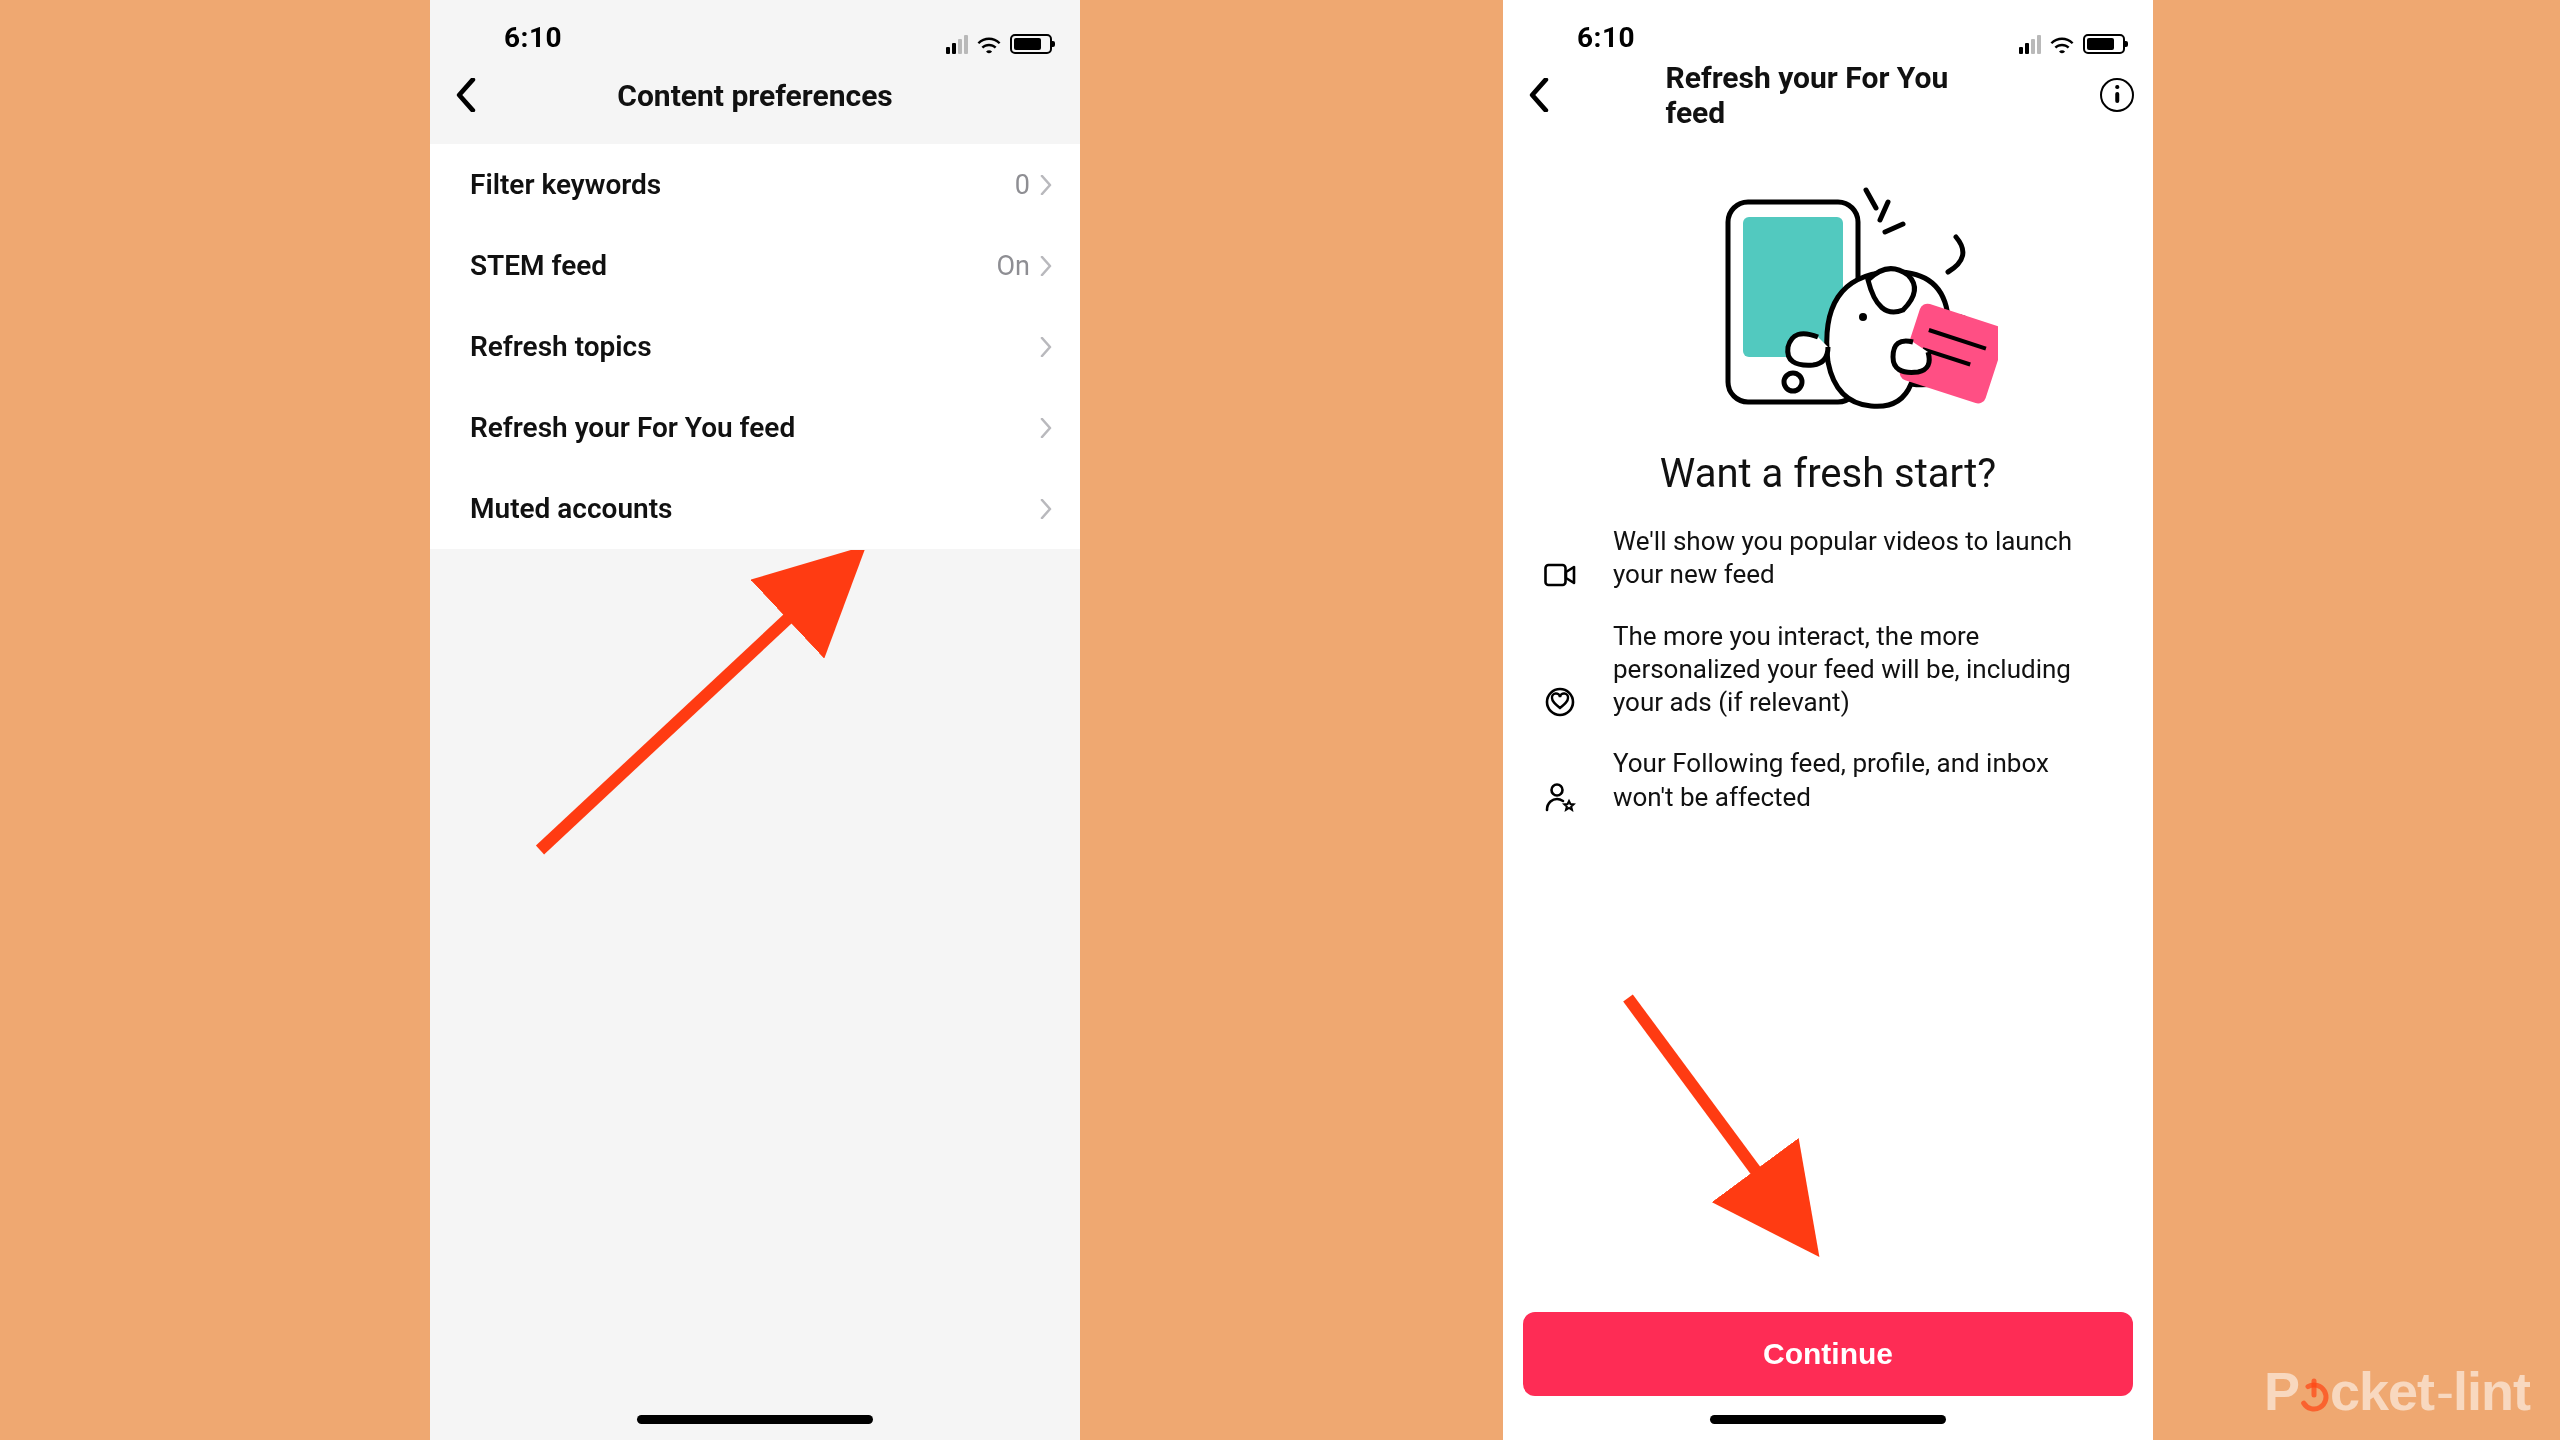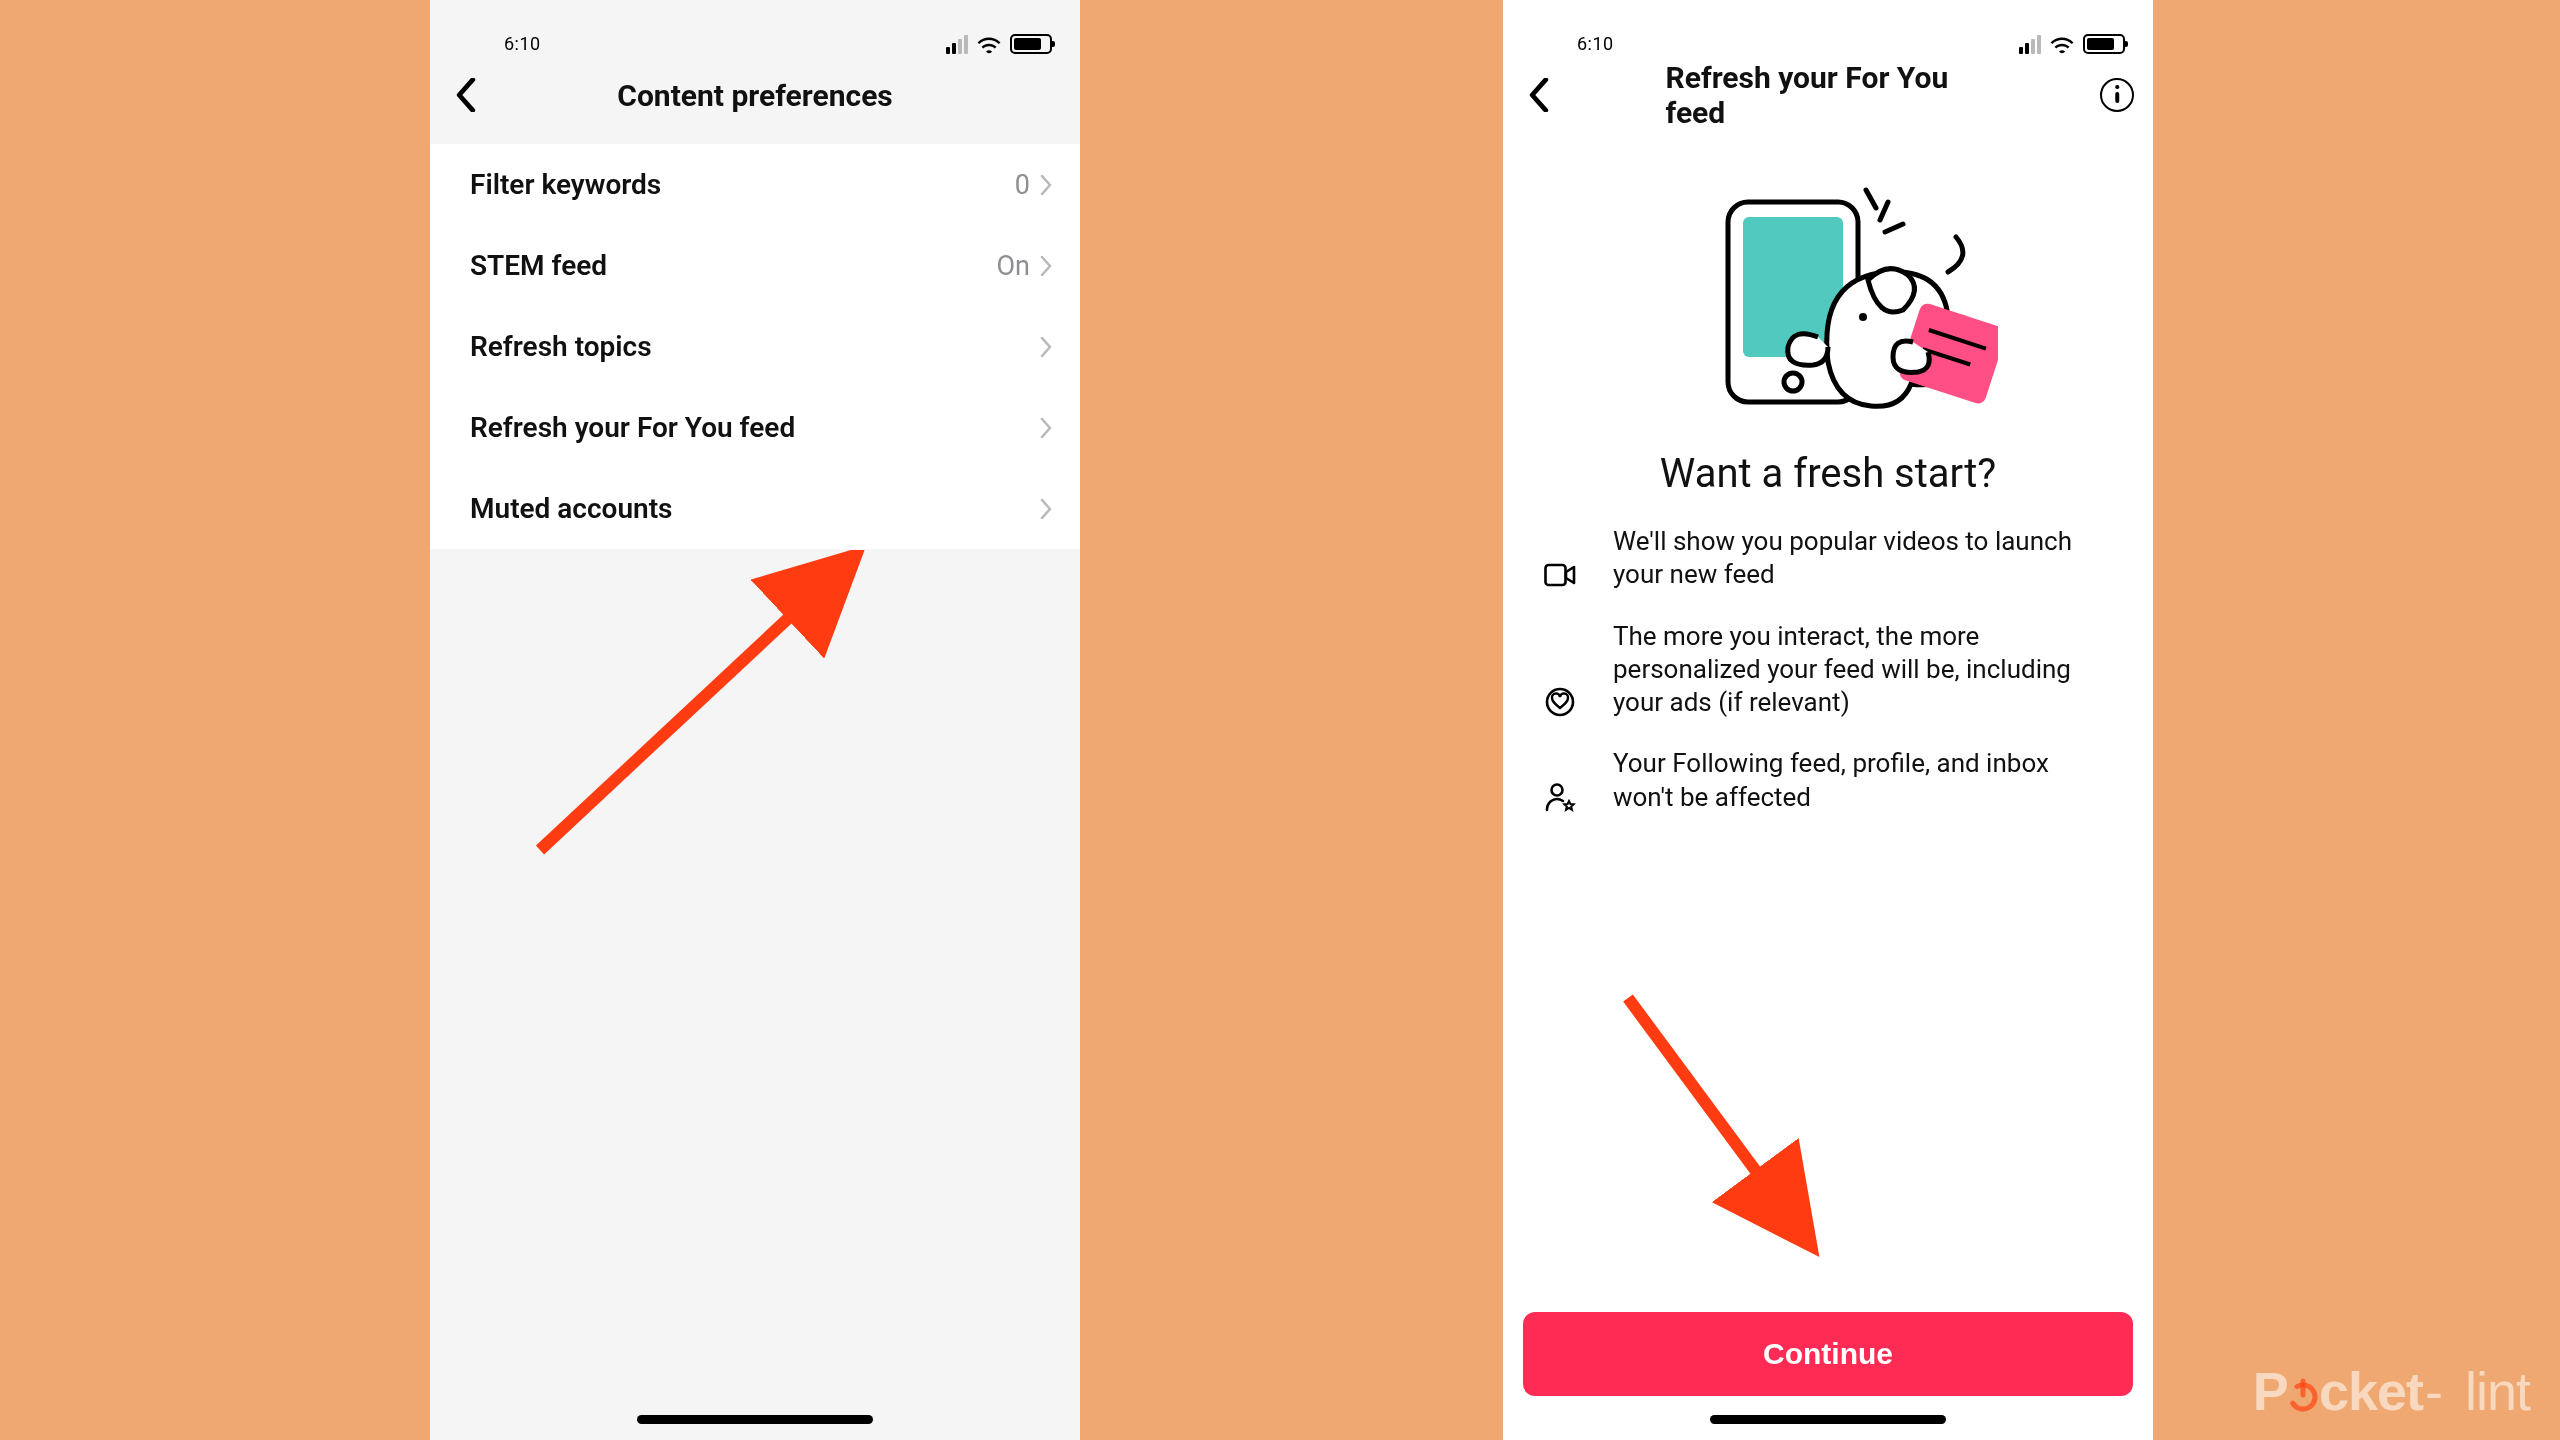--- a/index.html
+++ b/index.html
@@ -26,22 +26,22 @@
   }
   .phone.white { background: #ffffff; }
   .status-bar {
     height: 58px;
     display: flex;
     align-items: flex-end;
     justify-content: space-between;
     padding: 0 28px 4px 28px;
   }
   .status-time {
-    font-size: 18px;
-    font-weight: 400;
+    font-size: 28px;
+    font-weight: 700;
     letter-spacing: 0.5px;
     margin-left: 46px;
   }
   .status-icons {
     display: flex;
     align-items: center;
     gap: 8px;
   }
   .signal-bars {
     display: inline-flex;
@@ -481,16 +481,16 @@
   <div class="watermark">
     <span>P</span>
     <span class="o-icon">
       <svg width="36" height="36" viewBox="0 0 36 36">
           <circle cx="18" cy="20" r="12" fill="none" stroke="rgba(255,69,18,0.7)" stroke-width="5" stroke-linecap="round" stroke-dasharray="56 20" transform="rotate(-120 18 20)"></circle>
           <line x1="18" y1="4" x2="18" y2="18" stroke="rgba(255,69,18,0.7)" stroke-width="5" stroke-linecap="round"></line>
         </svg>
     </span>
     <span>cket</span>
       <span style="font-weight:400; margin-left:2px;">-</span>
-      <span style="font-weight:400;margin-left:23px;">lint</span>
+      <span style="font-weight:700;">lint</span>
   </div>
 
 </div>
 
 </body></html>

